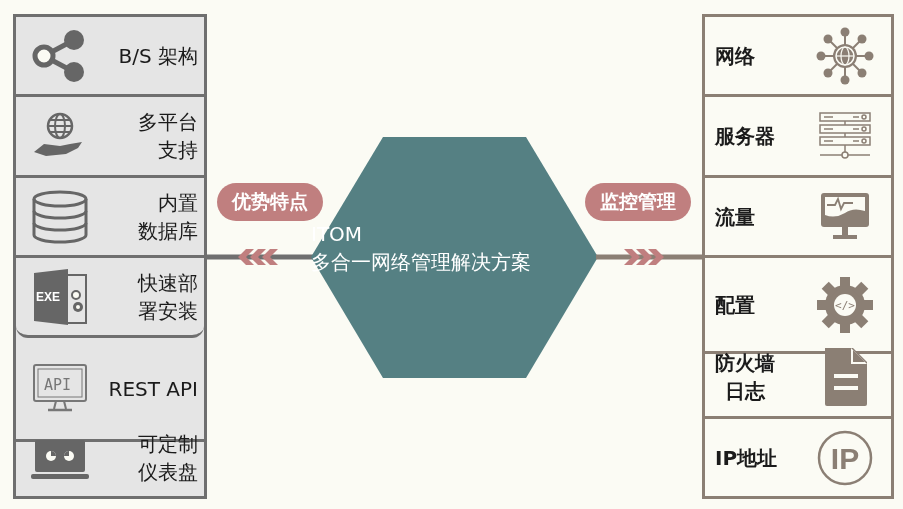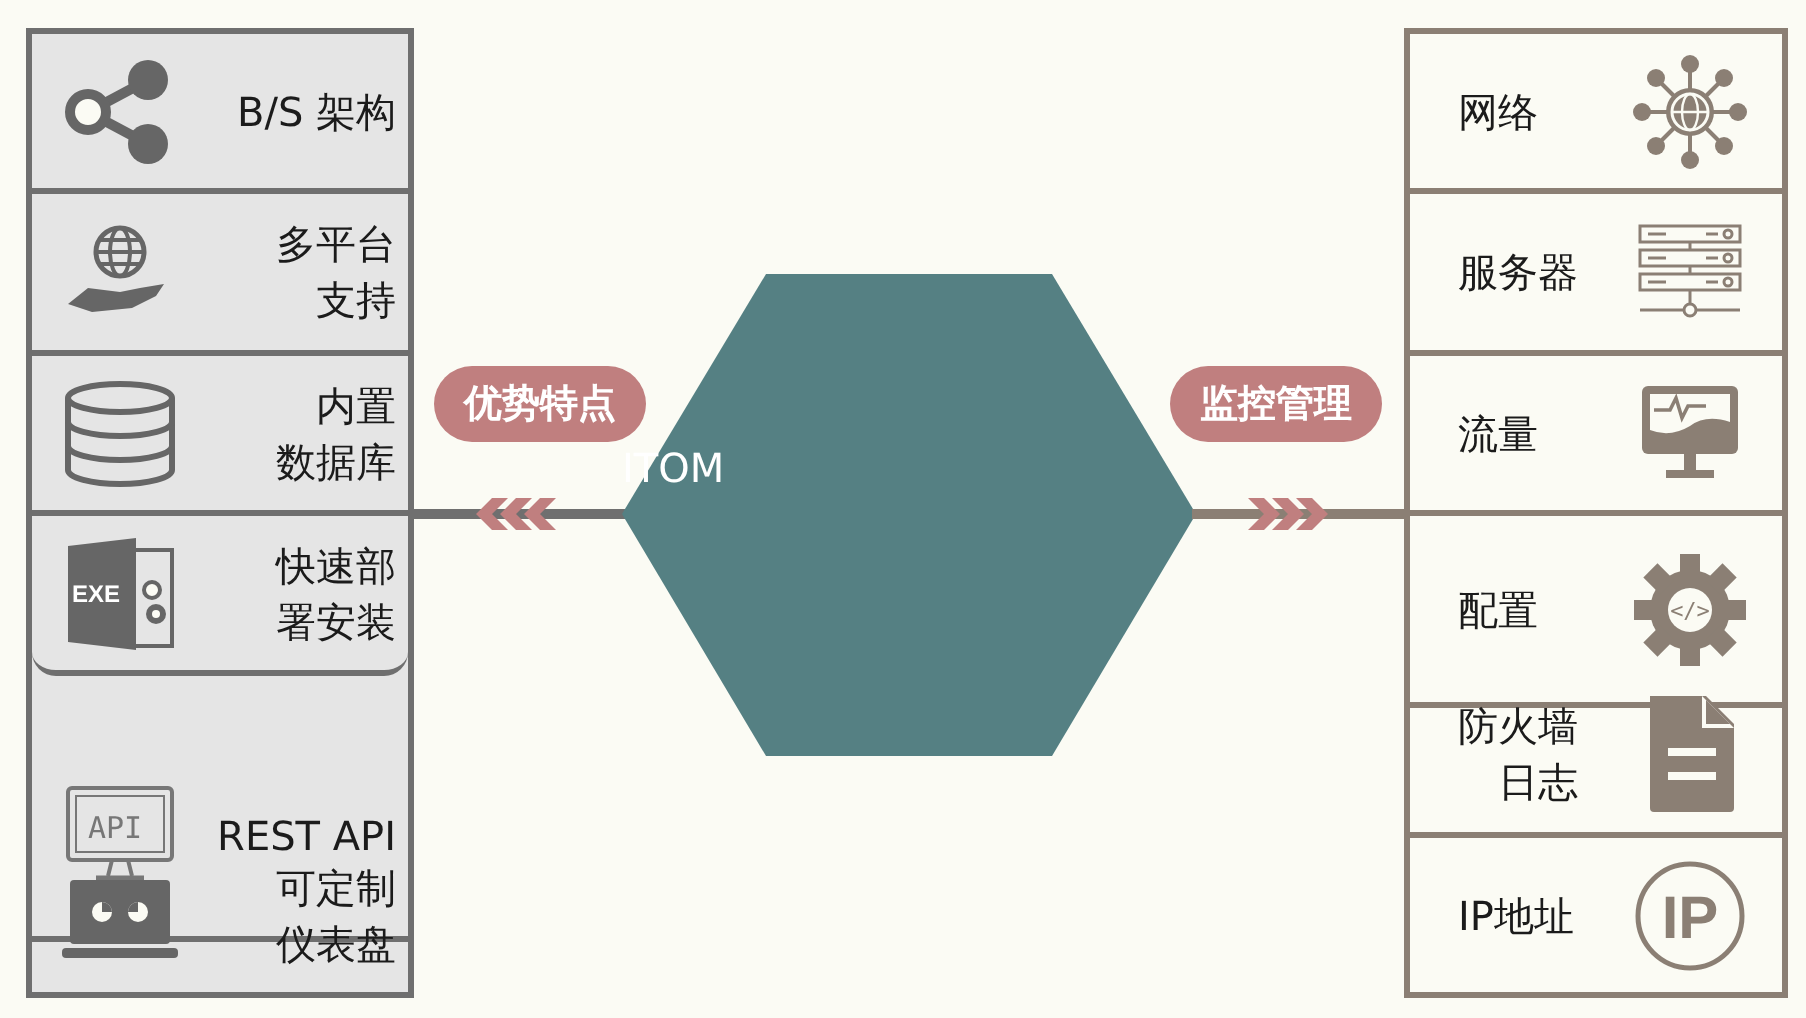--- a/index.html
+++ b/index.html
@@ -7,21 +7,21 @@
          font-family:"DejaVu Sans","Liberation Sans",sans-serif; }
   .panel { position:absolute; top:14px; box-sizing:border-box; }
   .panel-left { left:13px; width:194px; height:485px; border:3px solid #6f6f6f; background:#e5e5e5; }
   .panel-right { left:702px; width:192px; height:485px; border:3px solid #8b7f74; background:#fbfbf4; }
   .row { position:absolute; left:0; right:0; height:78px; box-sizing:border-box; display:flex; align-items:center; }
   .panel-left .row { border-bottom:3px solid #6f6f6f; }
   .panel-right .row { border-bottom:3px solid #8b7f74; }
   .row:last-child { border-bottom:none; }
   .panel-left .icon { position:absolute; left:12px; width:64px; height:60px; display:flex; align-items:center; justify-content:center; }
   .panel-left .label { position:absolute; right:6px; text-align:right; font-size:20px; line-height:28px; color:#1b1b1b; }
-  .panel-right .label { position:absolute; left:24px; text-align:right; font-size:20px; line-height:28px; color:#1b1b1b; }
+  .panel-right .label { position:absolute; left:10px; text-align:center; font-size:20px; line-height:28px; color:#1b1b1b;font-weight:bold; }
   .panel-right .icon { position:absolute; right:14px; width:64px; height:60px; display:flex; align-items:center; justify-content:center; }
   .pill { position:absolute; height:38px; border-radius:19px; background:#c07f7f; color:#fff; font-size:19px;
           display:flex; align-items:center; justify-content:center;font-weight:bold; }
   .connector { position:absolute; top:254px; height:5px; }
   .hex { position:absolute; left:311px; top:137px; width:287px; height:241px; }
   .hex-text { position:absolute; left:311px; top:220px; width:287px; color:#fff; font-size:20px; line-height:28px; }
 </style>
 </head>
 <body>
 
@@ -83,21 +83,21 @@
         <circle cx="48" cy="40" r="5" fill="#666"></circle>
         <circle cx="48" cy="40" r="2" fill="#fbfbf4"></circle>
       </svg>
     </div>
     <div class="label">
       <div>快速部</div>
       <div>署安装</div>
     </div>
   </div>
 
-  <div class="row" style="top:321px;height:104px;margin-top:29px;">
+  <div class="row" style="top:321px;height:104px;">
     <div class="icon">
       <svg width="60" height="56" viewBox="0 0 60 56">
         <rect x="4" y="4" width="52" height="36" rx="2" fill="none" stroke="#777" stroke-width="2"></rect>
         <rect x="8" y="8" width="44" height="28" fill="none" stroke="#777" stroke-width="1"></rect>
         <text x="14" y="29" font-size="15" fill="#777" font-family="DejaVu Sans Mono, monospace">API</text>
         <line x1="26" y1="40" x2="24" y2="48" stroke="#777" stroke-width="2"></line>
         <line x1="34" y1="40" x2="36" y2="48" stroke="#777" stroke-width="2"></line>
         <line x1="18" y1="49" x2="42" y2="49" stroke="#777" stroke-width="2.5"></line>
       </svg>
     </div>
@@ -133,20 +133,21 @@
   </g>
 </svg>
 
 <div class="pill" style="left:217px;top:183px;width:106px;">优势特点</div>
 
 <svg class="hex" viewBox="0 0 287 241">
   <polygon points="72,0 215,0 287,120 215,241 72,241 0,120" fill="#558083"></polygon>
 </svg>
 <div class="hex-text">
   <div>ITOM</div>
+  <div>多合一网络管理解决方案</div>
 </div>
 
 <svg class="connector" style="left:596px;top:248px;height:18px;" width="108" height="18" viewBox="0 0 108 18">
   <line x1="0" y1="9" x2="108" y2="9" stroke="#8b7f74" stroke-width="5"></line>
   <g fill="#c07f7f">
     <path d="M28 1 L36 1 L44 9 L36 17 L28 17 L36 9 Z"></path>
     <path d="M40 1 L48 1 L56 9 L48 17 L40 17 L48 9 Z"></path>
     <path d="M52 1 L60 1 L68 9 L60 17 L52 17 L60 9 Z"></path>
   </g>
 </svg>

